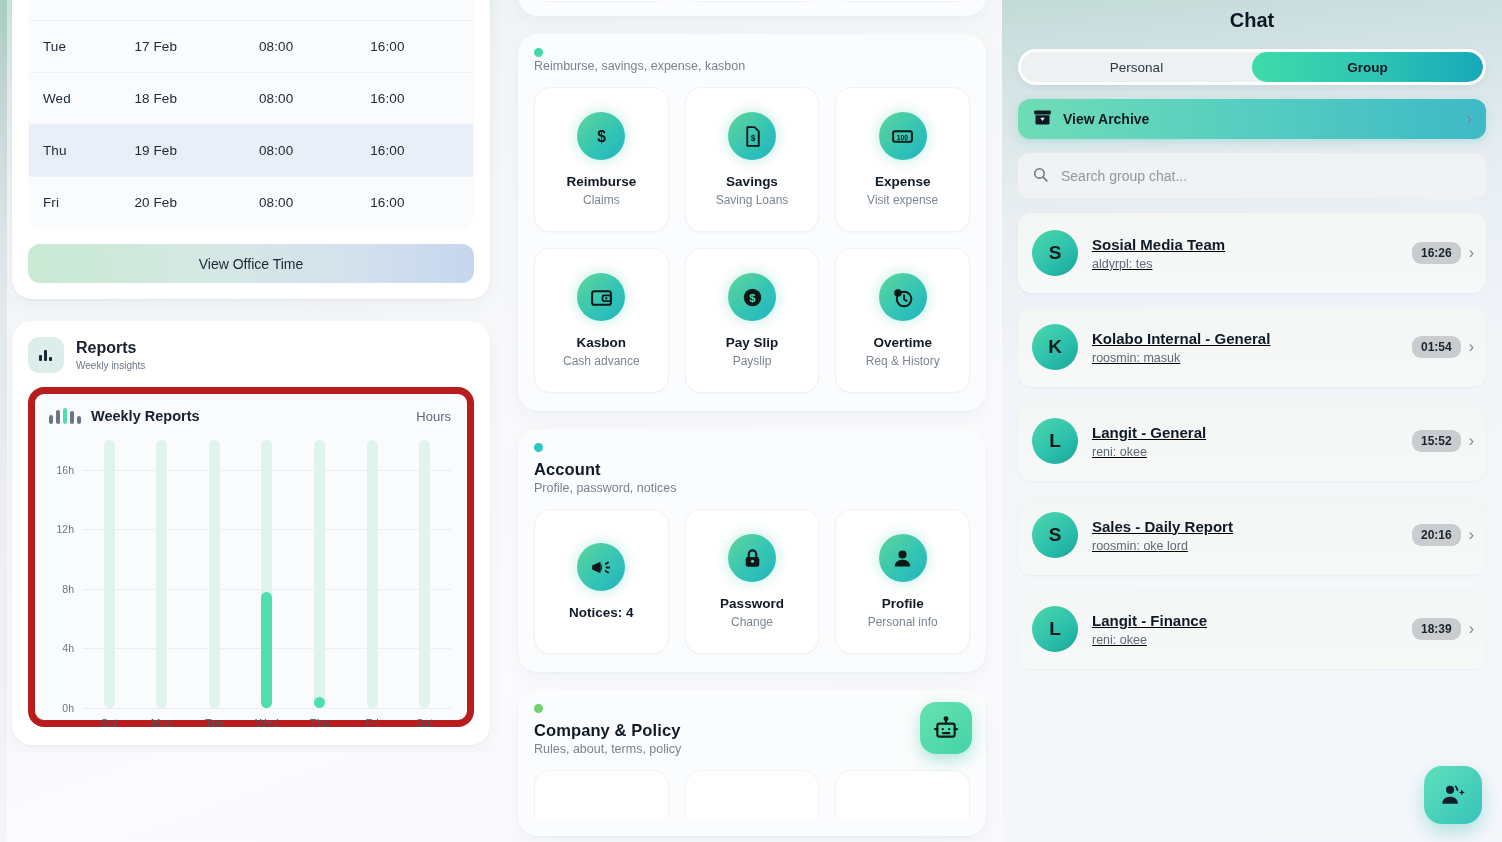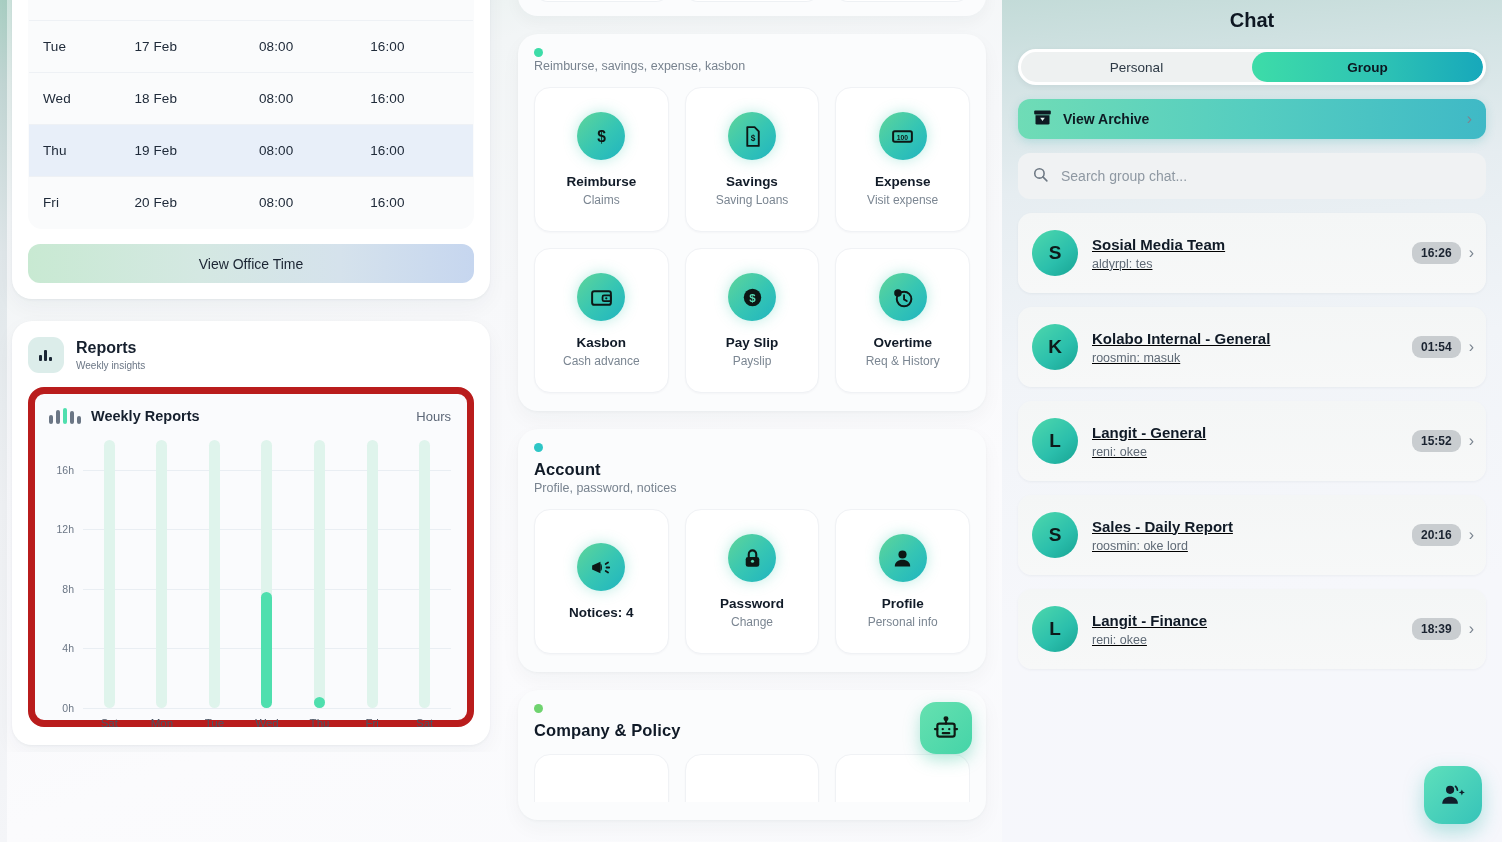--- a/index.html
+++ b/index.html
@@ -541,20 +541,21 @@
           </div>
           <div class="tile-label">Profile</div>
           <div class="tile-desc">Personal info</div>
         </div>
       </div>
   </div>
 
   <div class="sect">
     <span class="dot" style="background:#6fd36f"></span>
     <div class="sect-title">Company &amp; Policy</div>
+    <div class="sect-sub">Rules, about, terms, policy</div>
     <div class="tiles tiles-cut">
       <div class="tile"></div>
       <div class="tile"></div>
       <div class="tile"></div>
     </div>
     <div class="bot-fab">
       <svg width="26" height="26" viewBox="0 0 24 24" fill="none" stroke="#0f1b14" stroke-width="2" stroke-linecap="round" stroke-linejoin="round">
         <rect x="4" y="8" width="16" height="12" rx="2"></rect>
         <path d="M12 8V5"></path>
           <circle cx="12" cy="3.5" r="1.3" fill="#0f1b14"></circle>

